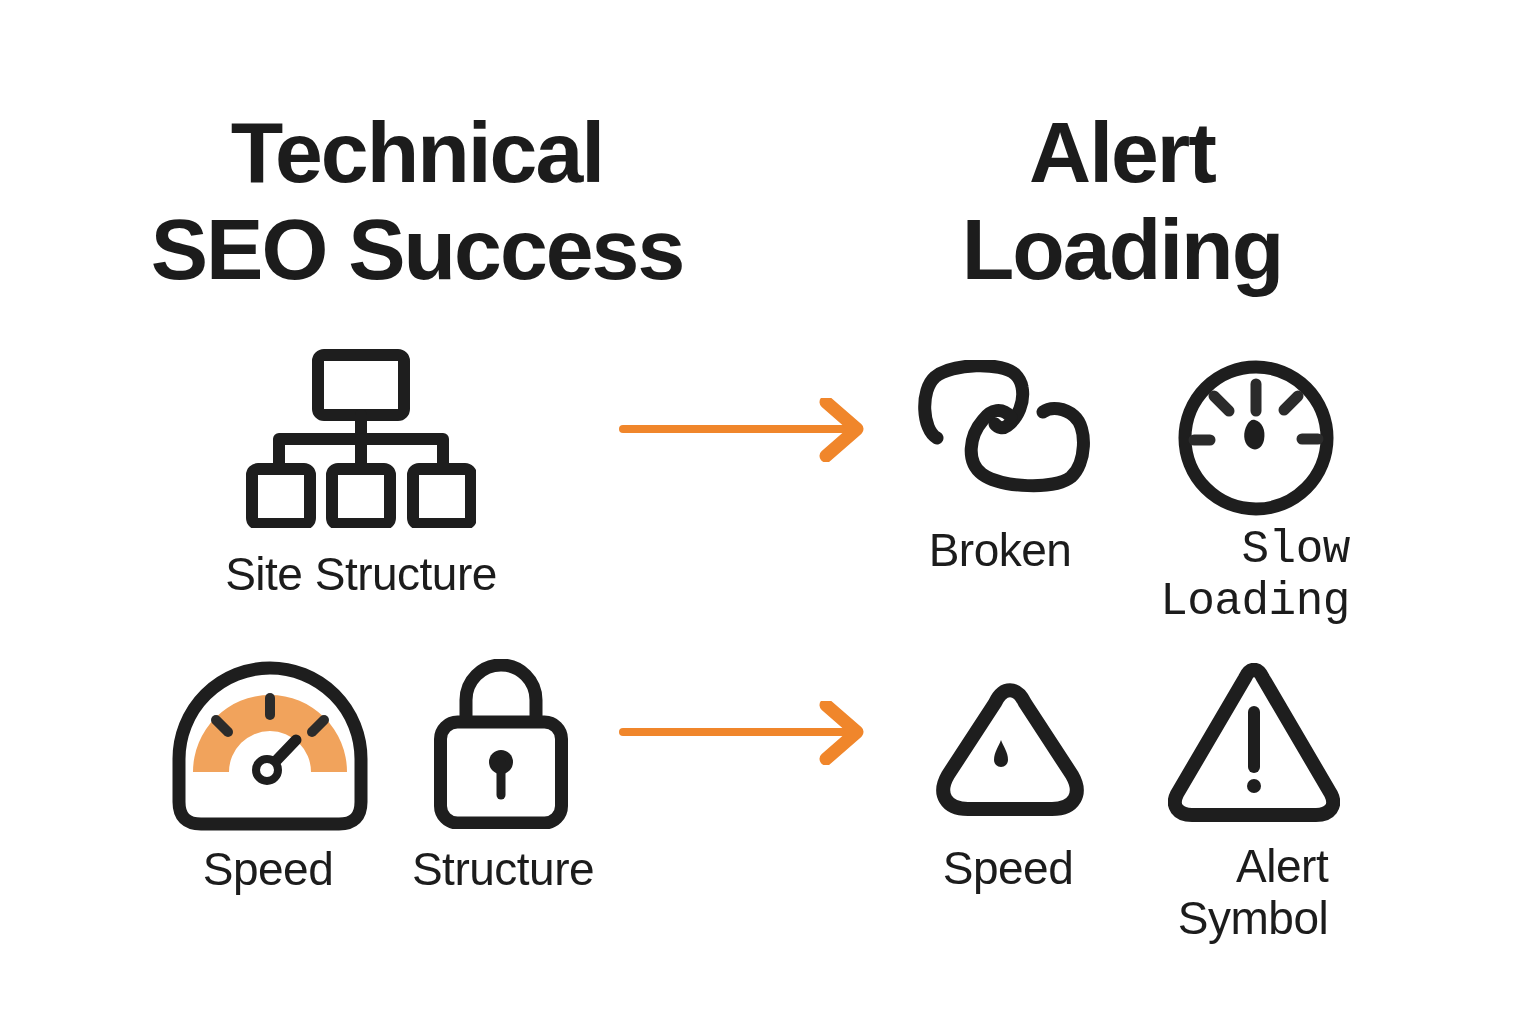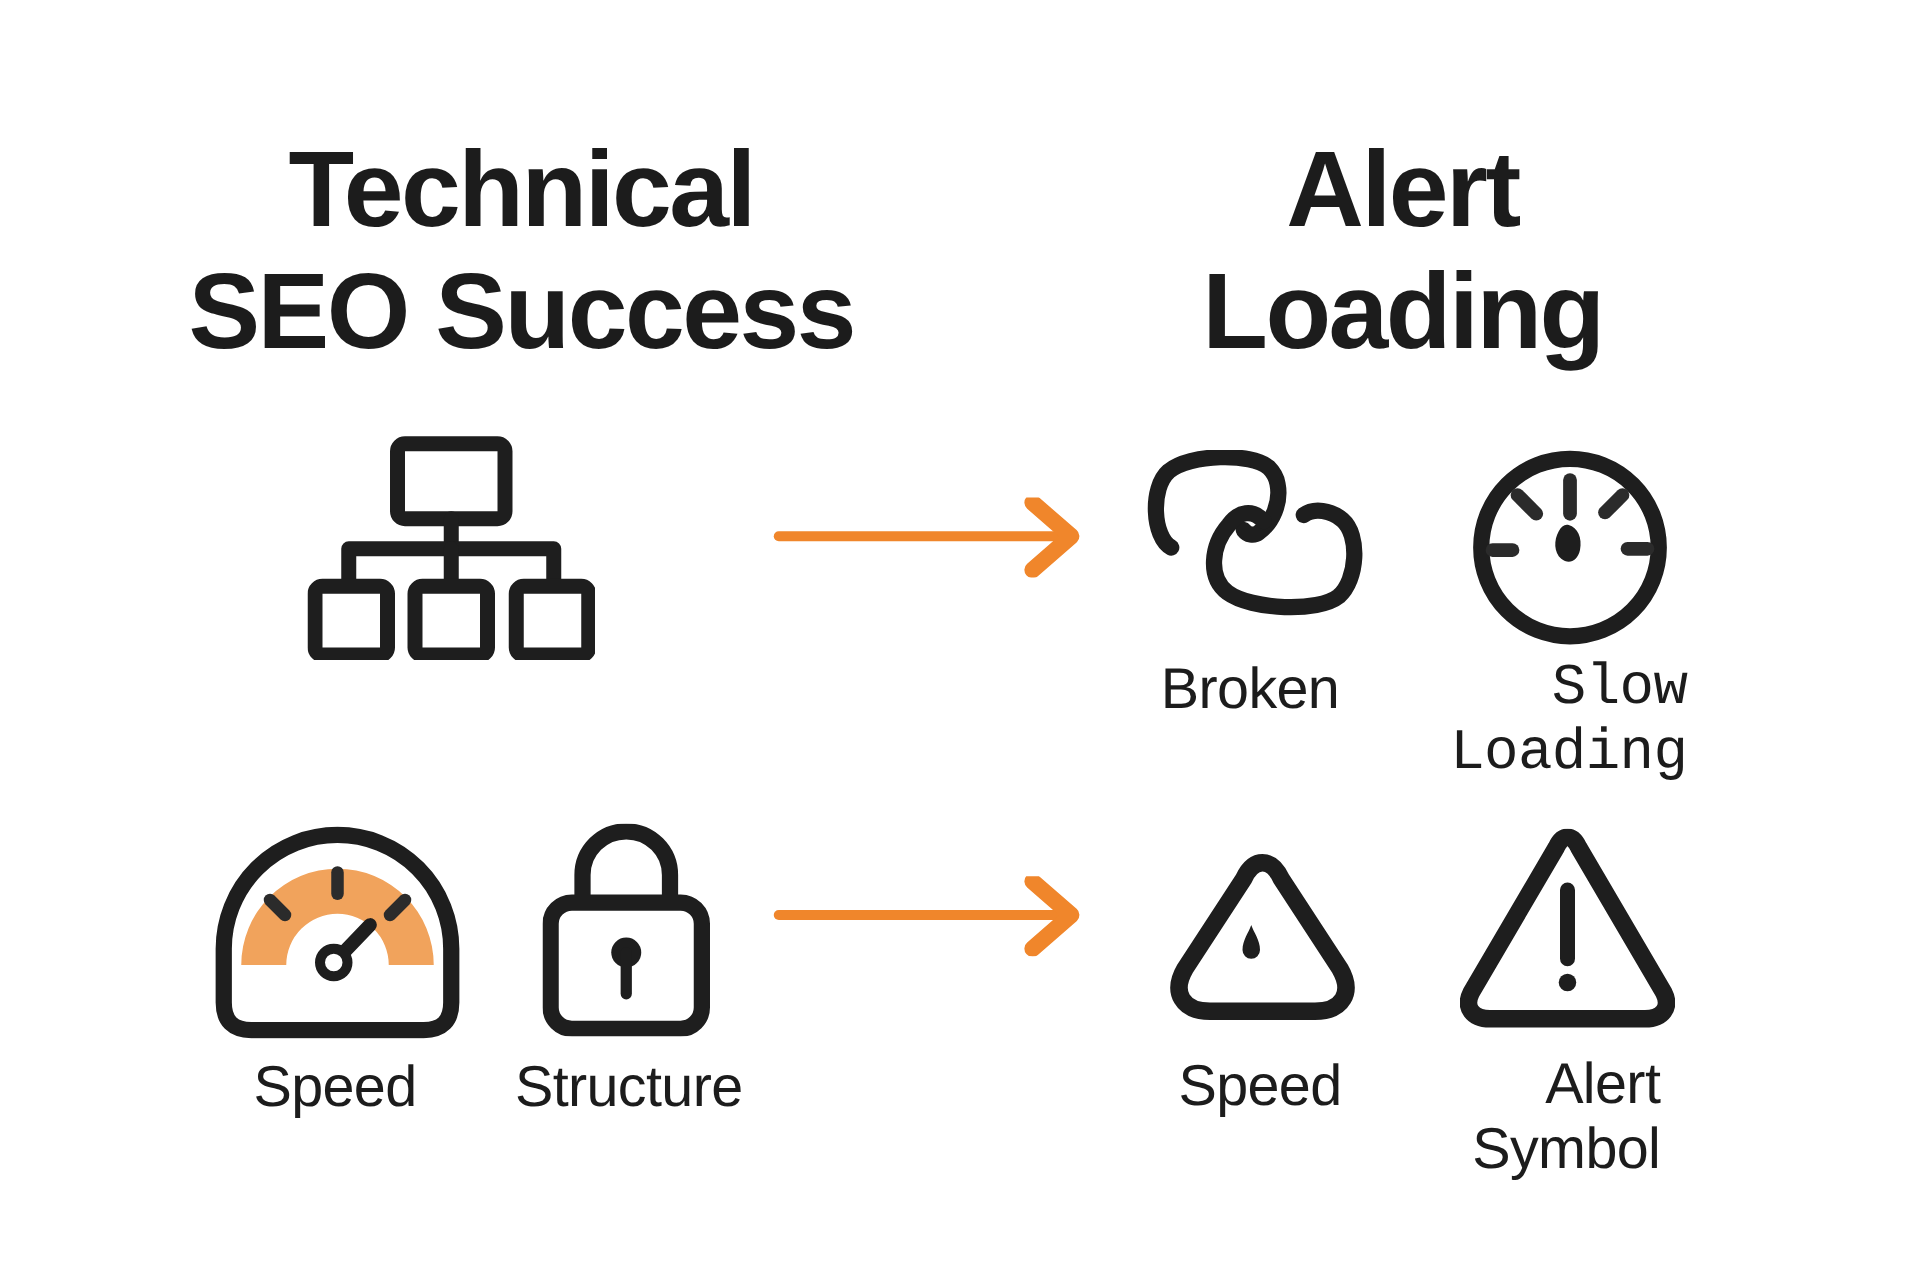--- a/index.html
+++ b/index.html
@@ -64,20 +64,21 @@
         <rect x="72" y="7" width="86" height="60" rx="6"></rect>
         <path d="M115,67 V 91"></path>
         <path d="M33,120 V 91 H 197 V 120"></path>
         <path d="M115,91 V 120"></path>
         <rect x="6" y="121" width="58" height="55" rx="6"></rect>
         <rect x="86" y="121" width="58" height="55" rx="6"></rect>
         <rect x="167" y="121" width="58" height="55" rx="6"></rect>
       </g>
     </svg>
   </div>
+  <div class="label" style="left:361px; top:551px;">Site Structure</div>
 
   <div class="icon" style="left:172px; top:661px;">
     <svg width="196" height="170" viewBox="0 0 196 170">
       <path class="st-fillwhite" stroke-width="13" d="M 7,141 V 98 A 91,91 0 0 1 189,98 V 141 Q 189,163 167,163 H 29 Q 7,163 7,141 Z"></path>
       <path class="fill-gauge" d="M 21,111 A 77,77 0 0 1 175,111 L 139,111 A 41,41 0 0 0 57,111 Z"></path>
       <g class="tick" stroke-width="10">
         <path d="M 98,37 V 54"></path>
         <path d="M 44,59 L 56,71"></path>
         <path d="M 152,59 L 140,71"></path>
       </g>

